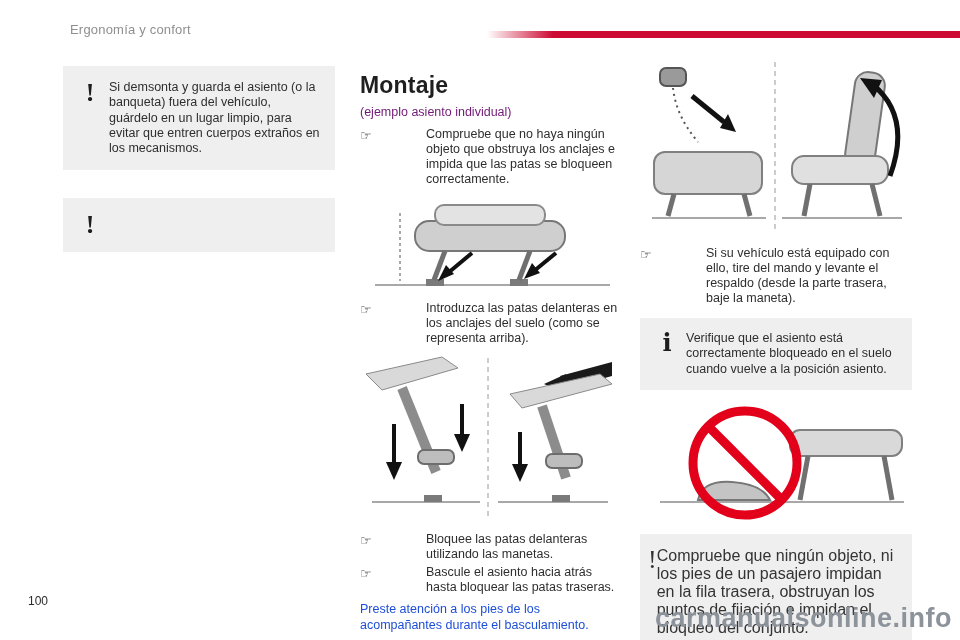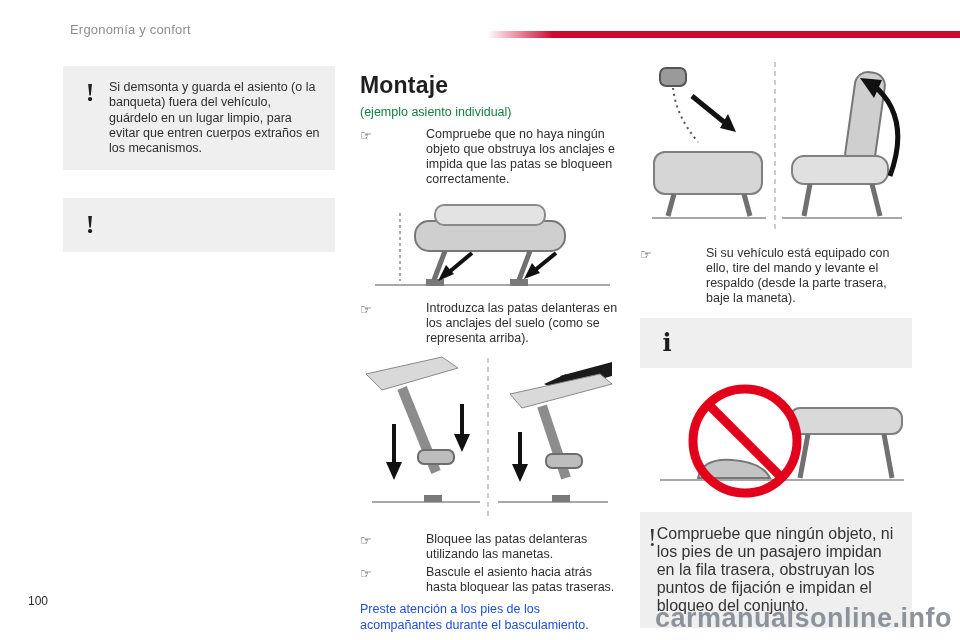--- a/index.html
+++ b/index.html
@@ -14,21 +14,21 @@
   .warn-box .icn, .info-box .icn { width:38px; flex:0 0 38px; text-align:center; font-weight:bold; color:#1d1d1d; }
   .excl { font-size:26px; line-height:1; font-family:"Liberation Serif", serif; }
   .info-i { font-size:24px; line-height:1; font-family:"DejaVu Serif", serif; }
   .warn-box p, .info-box p { font-size:12.5px; line-height:1.22; color:#2e2e2e; }
 
   .col { position:absolute; }
   .col-mid { left:360px; top:72px; width:263px; }
   .col-right { left:640px; top:56px; width:272px; }
 
   h1.title { font-size:23px; font-weight:bold; color:#1f1f1f; letter-spacing:.2px; }
-  .subtitle { font-size:12.5px; margin-top:6px; color:#15803d; }
+  .subtitle { font-size:12.5px; margin-top:6px; color:#701a75; }
 
   .bullet { display:flex; margin-top:8px; }
   .bullet .bglyph { flex:0 0 22px; font-size:13px; color:#3a3a3a; padding-top:1px; }
   .bullet p { font-size:12.5px; line-height:1.2; color:#2e2e2e;margin-left:44px; }
 
   .illus { display:block; margin-top:6px; }
 
   .note { font-size:12.5px; line-height:1.25; margin-top:7px; color:#1d4ed8; }
 
   .info-box { background:#efefef; padding:13px 12px 13px 8px; display:flex; margin-top:12px; }
@@ -143,20 +143,21 @@
       <polygon points="220,22 242,24 234,42" fill="#111"></polygon>
     </svg>
 
     <div class="bullet">
       <span class="bglyph">☞</span>
       <p>Si su vehículo está equipado con ello, tire del mando y levante el respaldo (desde la parte trasera, baje la maneta).</p>
     </div>
 
     <div class="info-box">
       <span class="icn info-i">i</span>
+      <p>Verifique que el asiento está correctamente bloqueado en el suelo cuando vuelve a la posición asiento.</p>
     </div>
 
     <svg class="illus" style="margin-top:12px;" width="270" height="122" viewBox="0 0 270 122">
       <rect x="150" y="28" width="112" height="26" rx="10" fill="#d9d9d9" stroke="#808080" stroke-width="2"></rect>
       <line x1="168" y1="54" x2="160" y2="98" stroke="#707070" stroke-width="5"></line>
       <line x1="244" y1="54" x2="252" y2="98" stroke="#707070" stroke-width="5"></line>
       <line x1="20" y1="100" x2="264" y2="100" stroke="#a8a8a8" stroke-width="2"></line>
       <path d="M58 98 Q62 78 92 80 Q122 82 130 98 Z" fill="#c4c4c4" stroke="#777" stroke-width="2"></path>
       <circle class="prohib" cx="105" cy="61" r="52" fill="none" stroke="#e2001a" stroke-width="9"></circle>
       <line class="prohib" x1="69" y1="25" x2="141" y2="97" stroke="#e2001a" stroke-width="9"></line>

